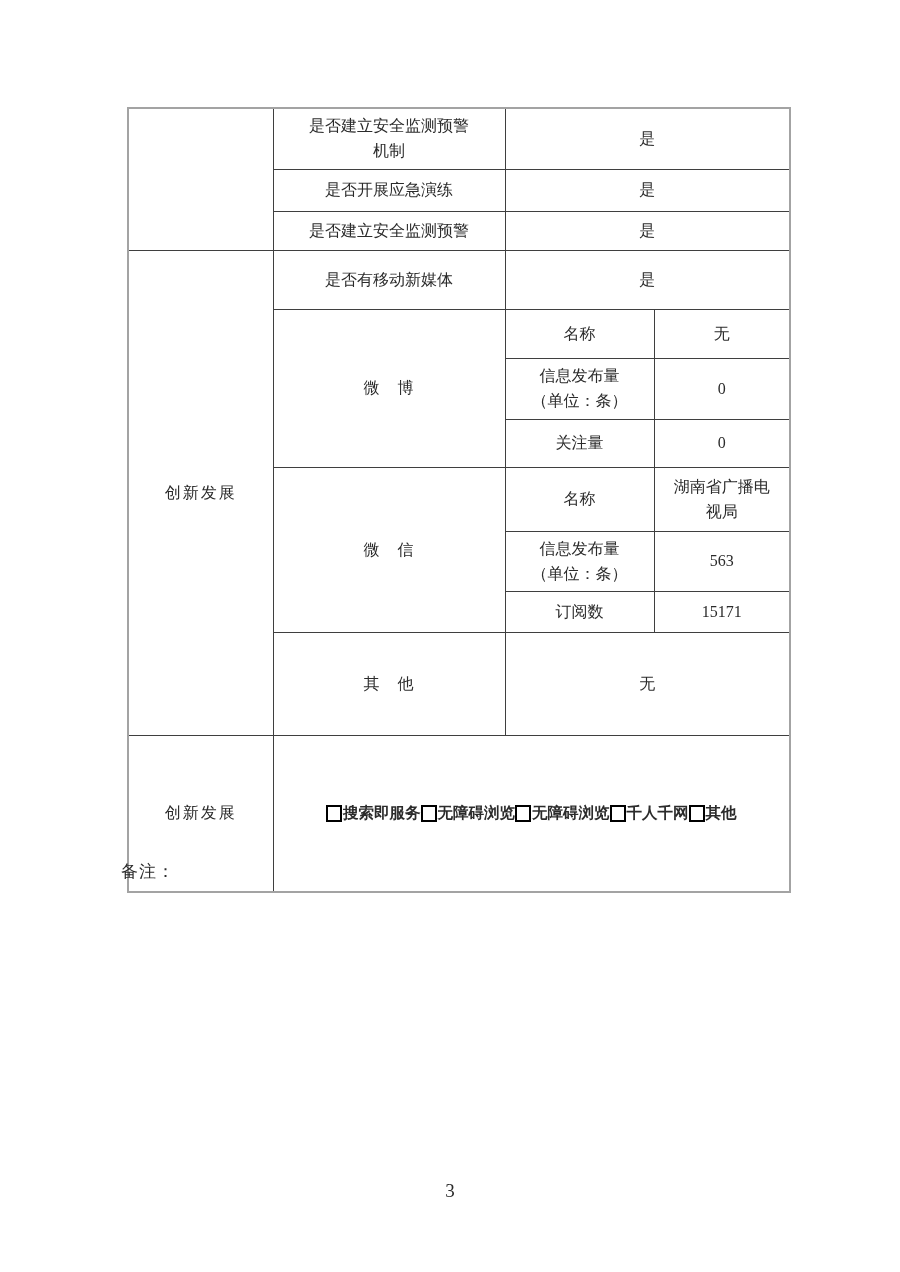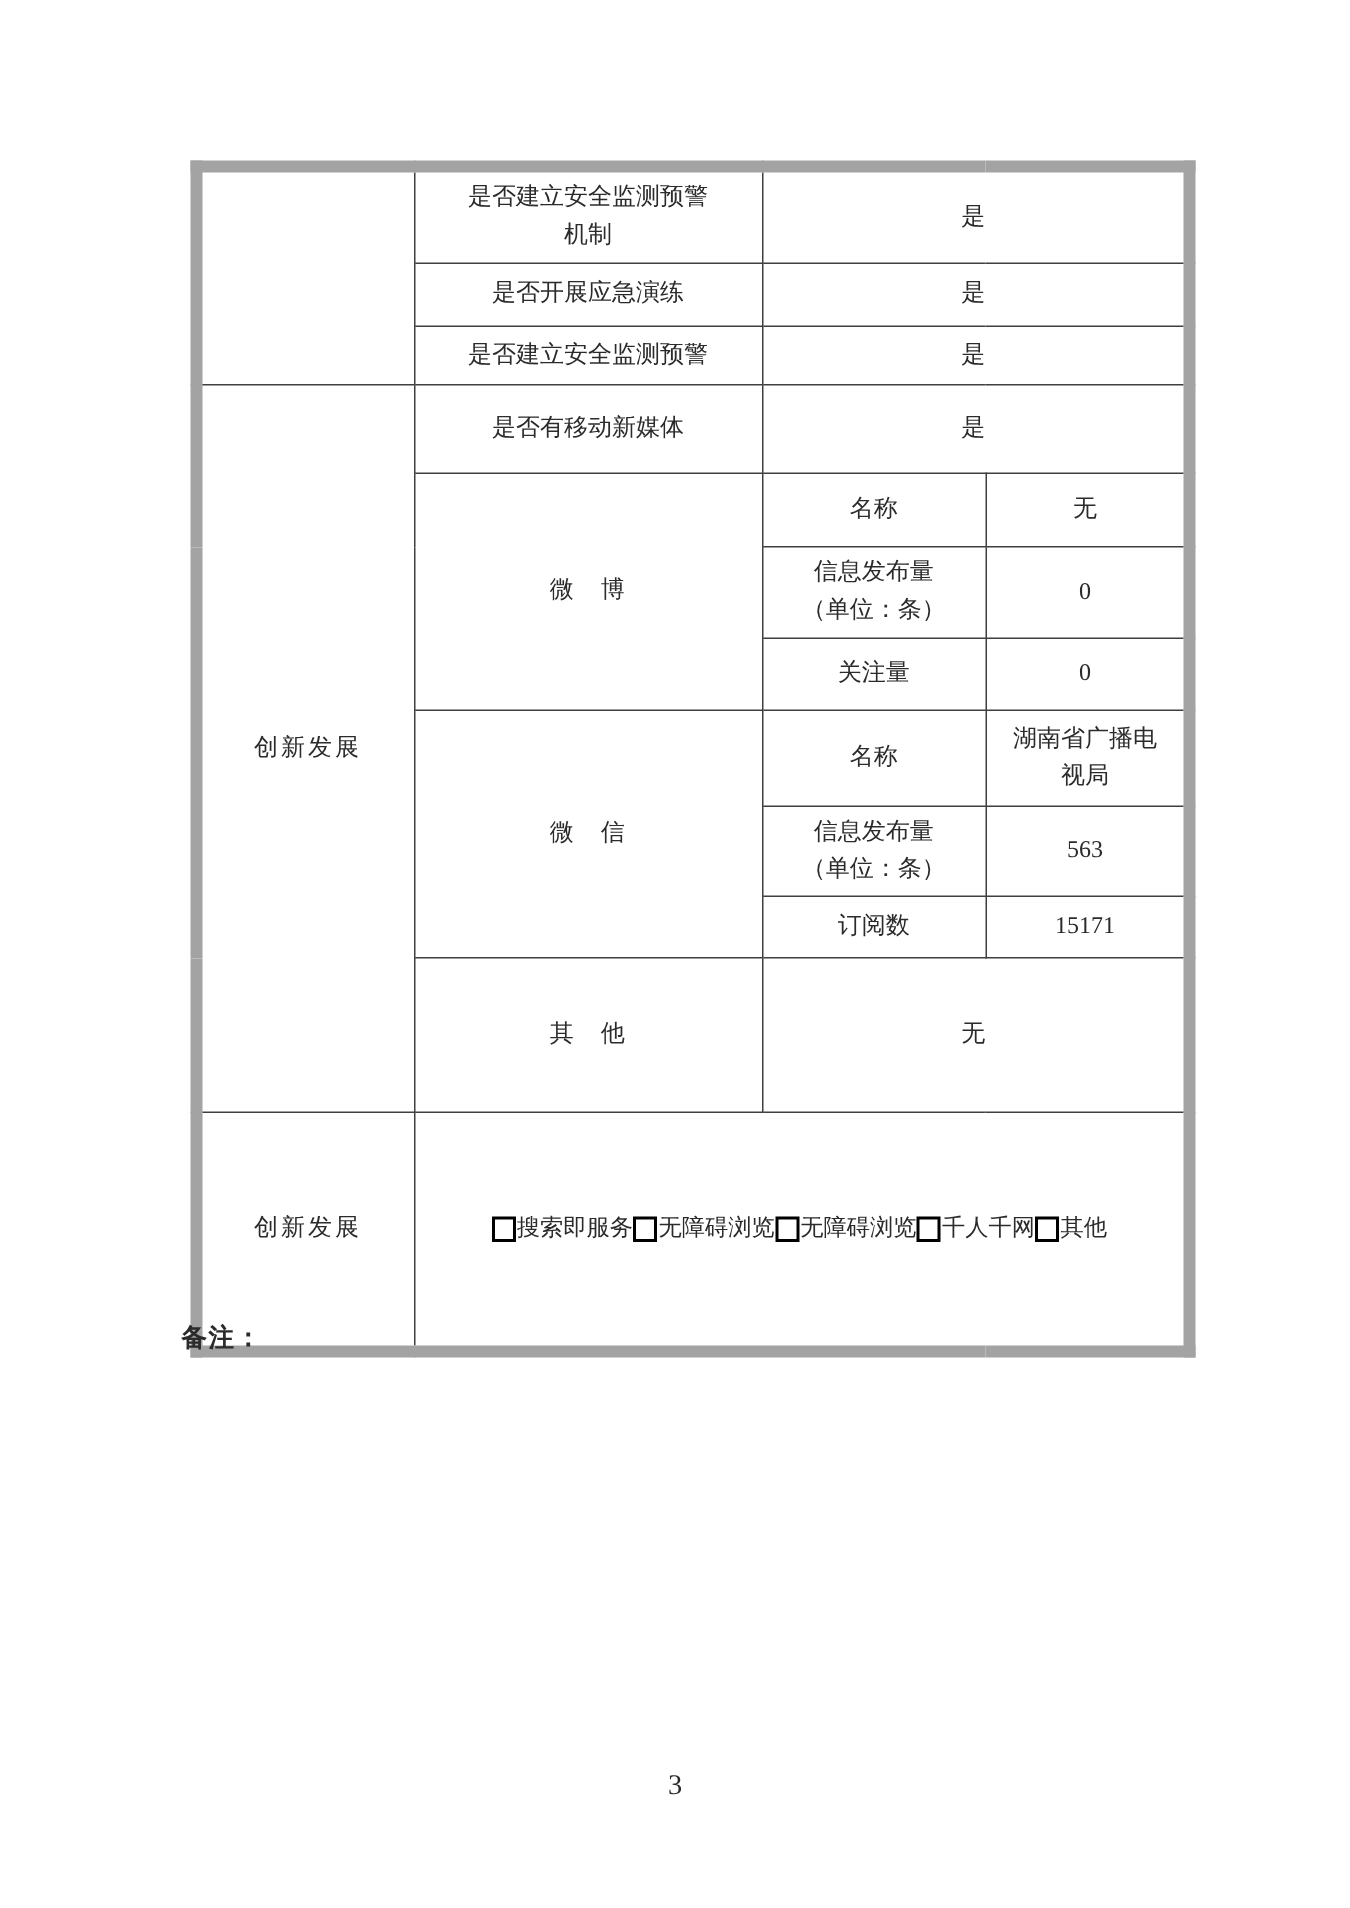--- a/index.html
+++ b/index.html
@@ -16,21 +16,21 @@
     color: #2b2b2b;
     overflow: hidden;
   }
   table.report {
     position: absolute;
     left: 127px;
     top: 107px;
     width: 662px;
     border-collapse: collapse;
     table-layout: fixed;
-    border: 8px solid #a3a3a3;
+    border: 2px solid #a3a3a3;
   }
   table.report td {
     border: 1px solid #3f3f3f;
     text-align: center;
     vertical-align: middle;
     font-size: 16px;
     line-height: 1.55;
     padding: 2px 8px;
     white-space: pre-line;
     overflow: hidden;
@@ -41,43 +41,44 @@
   td.platform {
     letter-spacing: 1px;
     font-family: Liberation Serif, serif;
   }
   .checkbox-line {
     display: flex;
     align-items: flex-start;
     justify-content: center;
     flex-wrap: nowrap;
     white-space: nowrap;
+    font-weight: bold;
   }
   .checkbox-item {
     display: inline-flex;
     align-items: center;
   }
   .checkbox-box {
     display: inline-block;
     width: 12px;
     height: 13px;
     border: 2px solid #000000;
     background: #ffffff;
     margin-right: 1px;
     flex: 0 0 auto;
   }
   .checkbox-label {
     font-size: 15.5px;
   }
   .remarks {
     position: absolute;
     left: 121px;
-    top: 880px;
+    top: 860px;
     font-size: 17px;
-    font-weight: 700;
+    font-weight: 400;
     letter-spacing: 1px;
     text-align: right;
   }
   .page-number {
     position: absolute;
     left: 0;
     top: 1180px;
     width: 100%;
     text-align: center;
     font-size: 19px;

